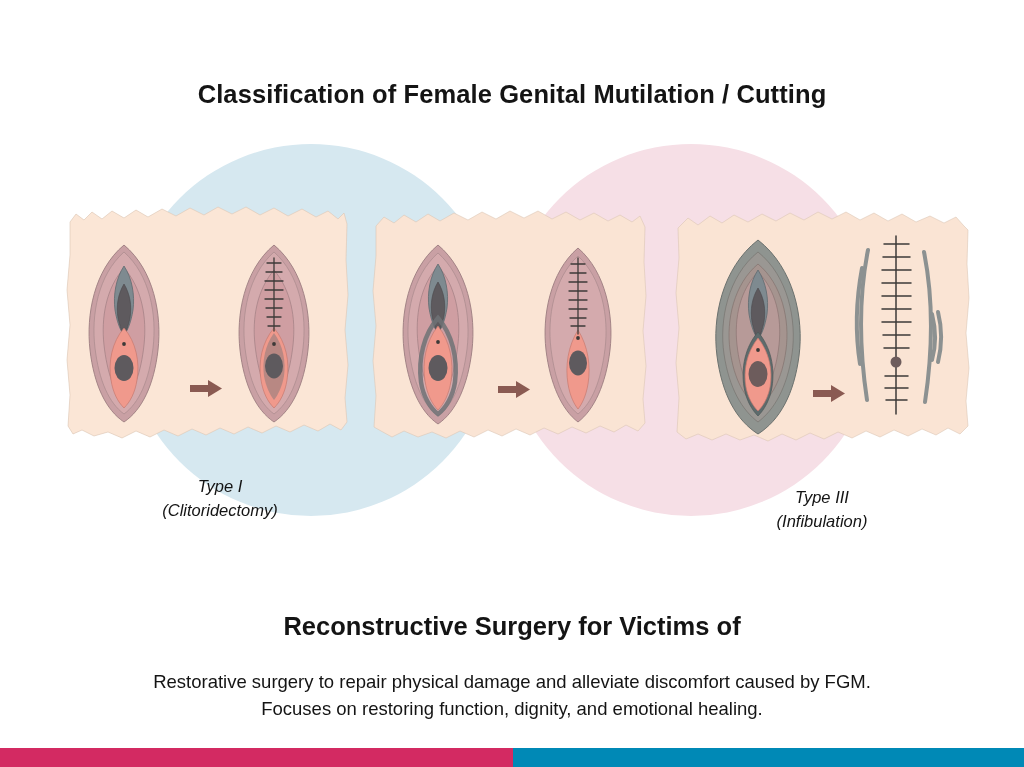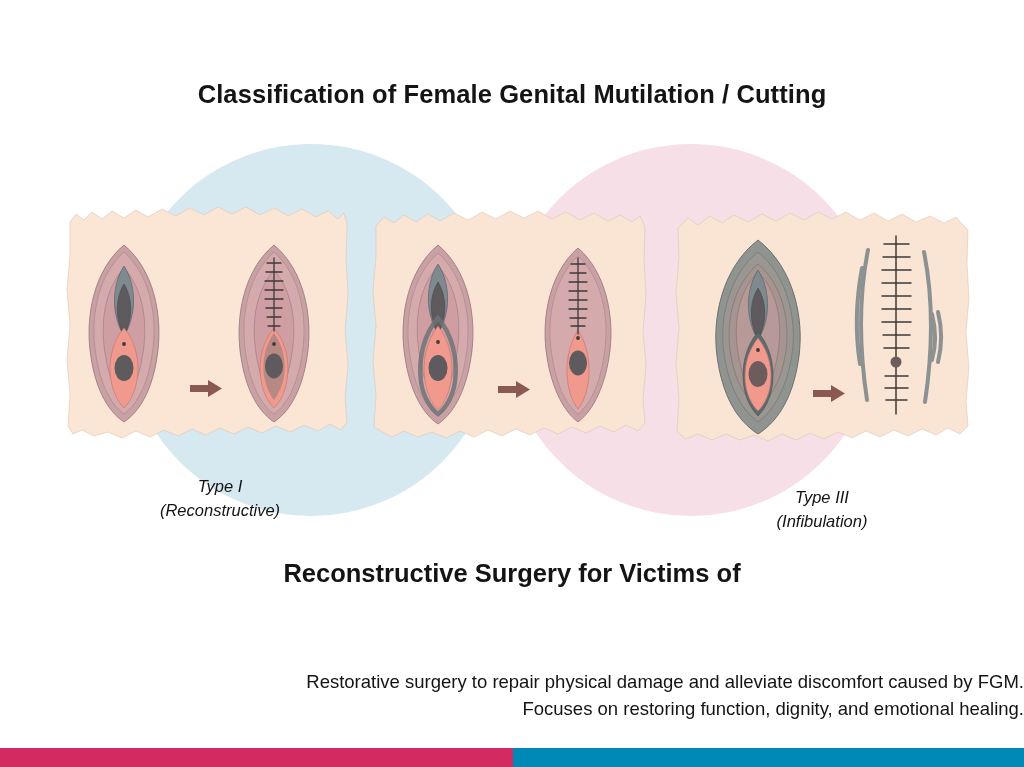--- a/index.html
+++ b/index.html
@@ -40,33 +40,33 @@
     left: 0; top: 80px;
     width: 1024px;
     text-align: center;
     font-size: 25.5px;
     font-weight: bold;
     color: #141414;
     letter-spacing: 0.1px;
   }
   #subtitle-block {
     position: absolute;
-    left: 0; top: 557px;
+    left: 0; top: 610px;
     width: 1024px;
     text-align: center;
     font-size: 25.5px;
     font-weight: bold;
     color: #141414;
     line-height: 32px;
   }
   #description-block {
     position: absolute;
     left: 0; top: 668px;
     width: 1024px;
-    text-align: right;
+    text-align: center;
     font-size: 18.5px;
     font-weight: normal;
     color: #141414;
     line-height: 27px;
   }
 
   
   .panel { position: absolute; top: 200px; }
   #panel-type1 { left: 62px;  width: 290px; height: 250px; }
   #panel-type2 { left: 366px; width: 288px; height: 250px; }
@@ -357,21 +357,21 @@
           <line x1="218" y1="200" x2="239" y2="200"></line>
         </g>
 
         <ellipse cx="228" cy="162" rx="5.5" ry="5.5" fill="#6d5c5c"></ellipse>
       </g>
     </svg>
   </div>
 
   <div class="caption" id="caption-type1">
     <span>Type I</span>
-    <span class="cap-line2">(Reconstructive)</span>
+    <span class="cap-line2">(Clitoridectomy)</span>
   </div>
   <div class="caption" id="caption-type3">
     <span>Type III</span>
     <span class="cap-line2">(Infibulation)</span>
   </div>
 
   <div id="subtitle-block">
     <div>Reconstructive Surgery for Victims of</div>
   </div>
 

